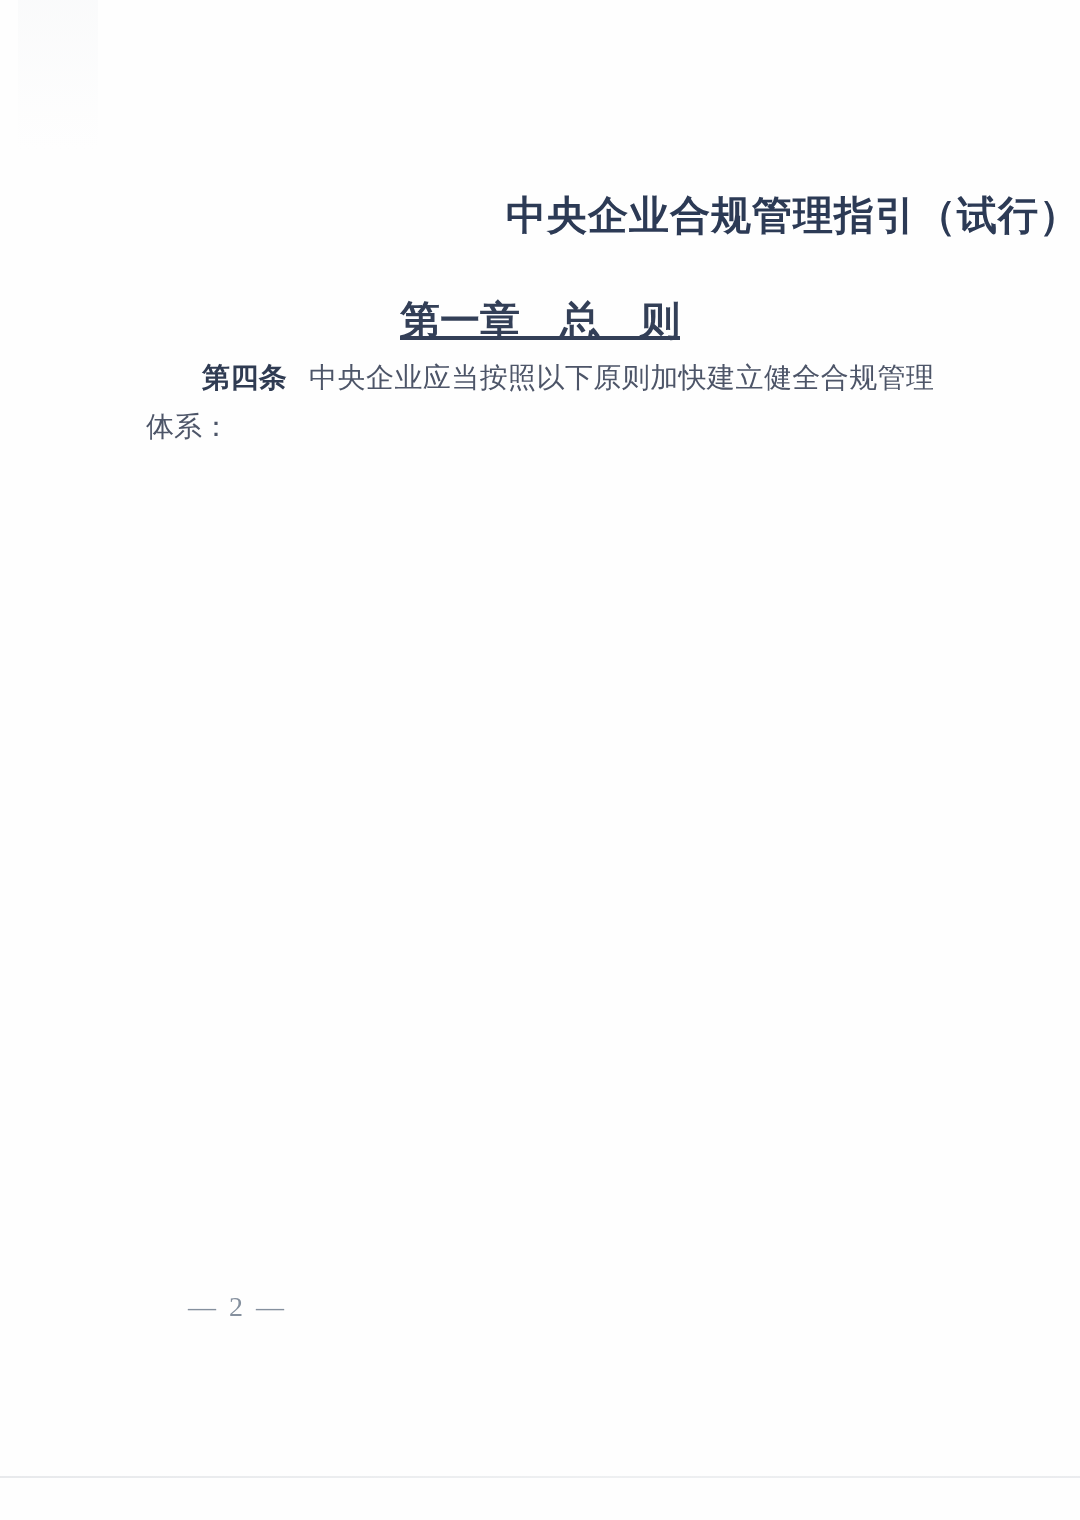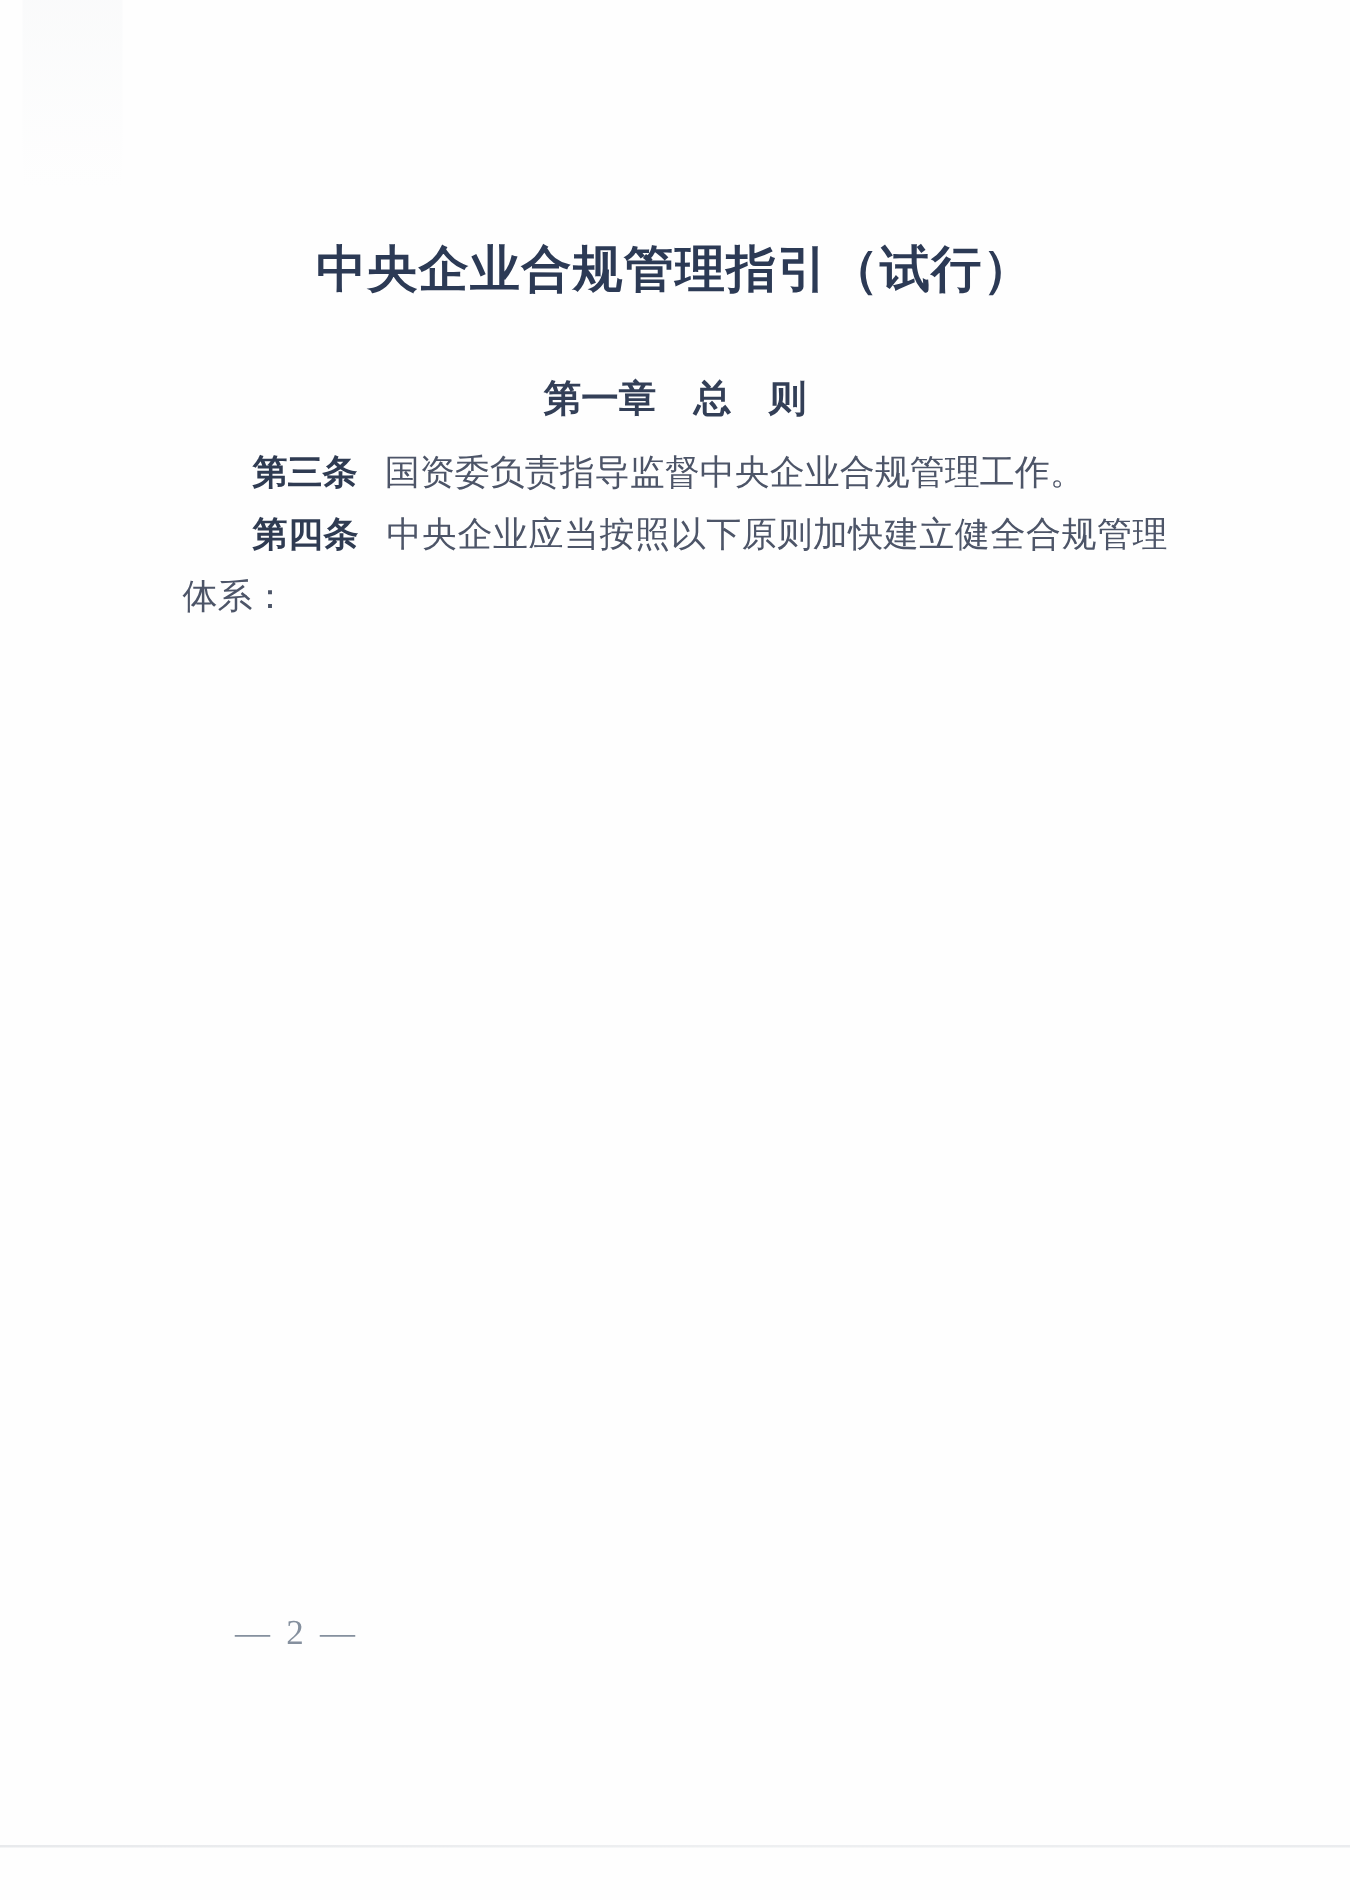--- a/index.html
+++ b/index.html
@@ -14,36 +14,37 @@
     position: relative;
     width: 1080px;
     height: 1520px;
     background: #fefefe;
     overflow: hidden;
     color: #4d5568;
   }
   .doc-title {
     margin: 0;
     padding-top: 192px;
-    text-align: center;
+    text-align: right;
     font-size: 40px;
     line-height: 48px;
     font-weight: 700;
     color: #2c3a55;
     letter-spacing: 1px;
     font-family: "Liberation Serif", "DejaVu Serif", serif;
   }
   .chapter-heading {
     margin: 62px 0 0 0;
     text-align: center;
-    font-size: 30px;
+    font-size: 40px;
     line-height: 36px;
     font-weight: 700;
     color: #333f57;
     font-family: "Liberation Sans", "DejaVu Sans", sans-serif;
+    text-decoration: underline;
   }
   .body-text {
     margin: 15px 146px 0 146px;
     font-size: 28px;
     line-height: 49px;
     text-align: justify;
     text-justify: inter-character;
     color: #4d5568;
   }
   .para {
@@ -95,21 +96,20 @@
 
   <h2 class="chapter-heading">第一章　总　则</h2>
 
   <div class="body-text">
 
 
 
 
 
 
-    <p class="para"><span class="article-no">第三条</span><span>国资委负责指导监督中央企业合规管理工作。</span></p>
 
     <p class="para"><span class="article-no">第四条</span><span>中央企业应当按照以下原则加快建立健全合规管理体系：</span></p>
 
   </div>
 
   <div class="page-footer">— 2 —</div>
 
   <div class="scan-line"></div>
 
 </div>

